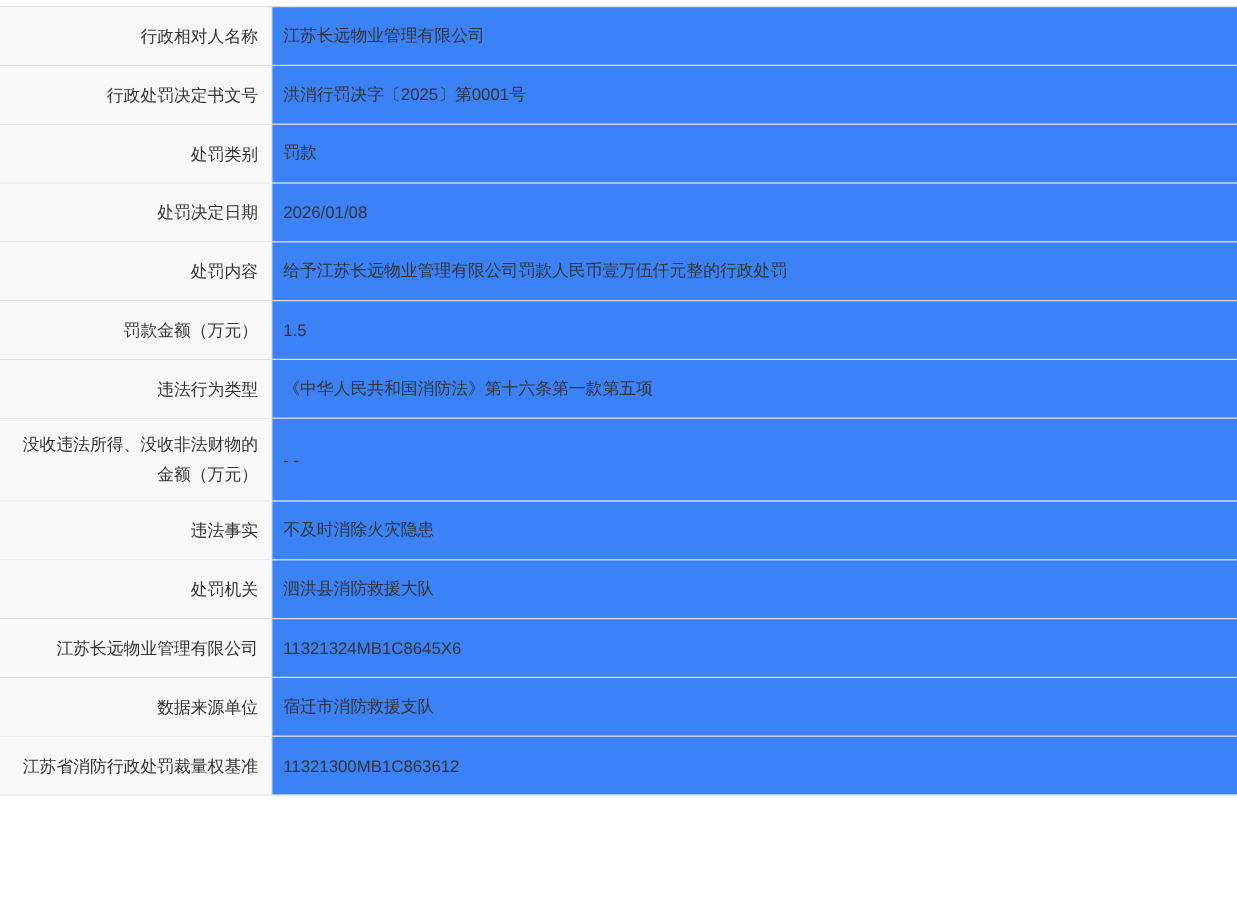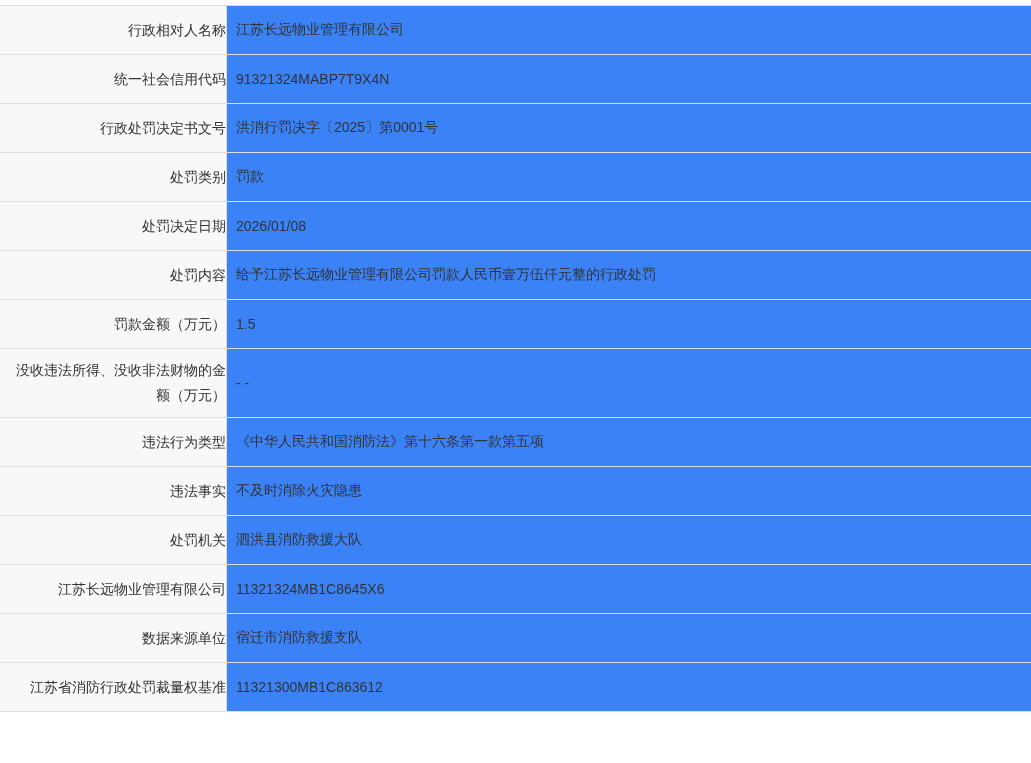--- a/index.html
+++ b/index.html
@@ -31,20 +31,21 @@
   .label-cell {
     box-sizing: border-box;
     width: 227px;
     flex: 0 0 227px;
     background: #f8f8f8;
     border-right: 1px solid #dddddd;
     display: flex;
     align-items: center;
     justify-content: flex-end;
     text-align: right;
+    padding-right: 11px;
     padding-left: 14px;
     font-size: 14px;
     line-height: 25px;
     color: #333333;
   }
   .value-cell {
     flex: 1 1 auto;
     background: #3b82f6;
     display: flex;
     align-items: center;
@@ -60,24 +61,20 @@
 <body>
 
 <div class="page">
   <div class="penalty-table">
 
     <div class="row">
       <div class="label-cell">行政相对人名称</div>
       <div class="value-cell">江苏长远物业管理有限公司</div>
     </div>
 
-    <div class="row">
-      <div class="label-cell">统一社会信用代码</div>
-      <div class="value-cell">91321324MABP7T9X4N</div>
-    </div>
 
     <div class="row">
       <div class="label-cell">行政处罚决定书文号</div>
       <div class="value-cell">洪消行罚决字〔2025〕第0001号</div>
     </div>
 
     <div class="row">
       <div class="label-cell">处罚类别</div>
       <div class="value-cell">罚款</div>
     </div>
@@ -90,28 +87,28 @@
     <div class="row">
       <div class="label-cell">处罚内容</div>
       <div class="value-cell">给予江苏长远物业管理有限公司罚款人民币壹万伍仟元整的行政处罚</div>
     </div>
 
     <div class="row">
       <div class="label-cell">罚款金额（万元）</div>
       <div class="value-cell">1.5</div>
     </div>
 
+    <div class="row">
+      <div class="label-cell">违法行为类型</div>
+      <div class="value-cell">《中华人民共和国消防法》第十六条第一款第五项</div>
+    </div>
+
     <div class="row tall">
       <div class="label-cell">没收违法所得、没收非法财物的金额（万元）</div>
       <div class="value-cell">- -</div>
-    </div>
-
-    <div class="row">
-      <div class="label-cell">违法行为类型</div>
-      <div class="value-cell">《中华人民共和国消防法》第十六条第一款第五项</div>
     </div>
 
     <div class="row">
       <div class="label-cell">违法事实</div>
       <div class="value-cell">不及时消除火灾隐患</div>
     </div>
 
 
     <div class="row">
       <div class="label-cell">处罚机关</div>

